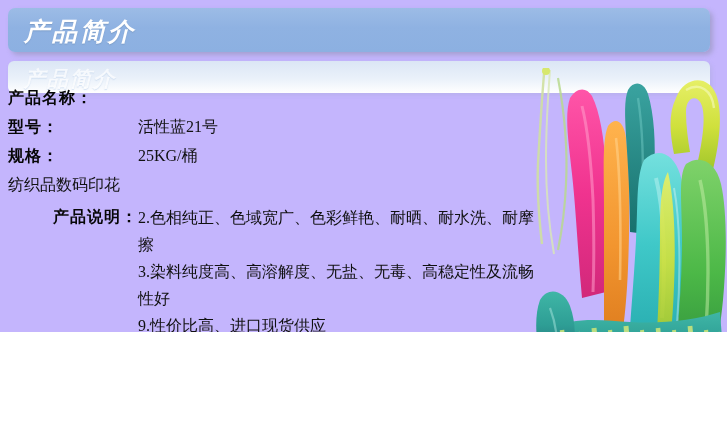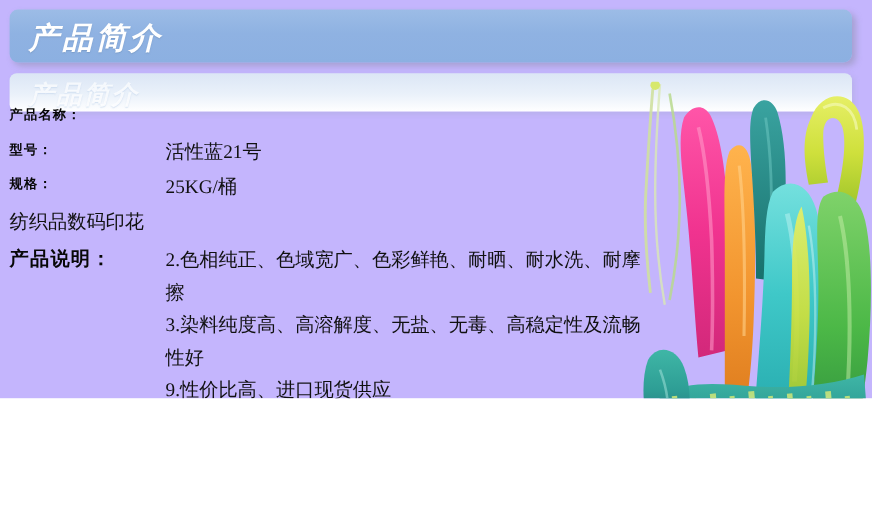--- a/index.html
+++ b/index.html
@@ -82,21 +82,21 @@
   .spec-row {
     display: flex;
     align-items: flex-start;
     height: 29px;
   }
   .spec-label {
     width: 130px;
     flex: 0 0 130px;
     font-family: "Liberation Serif", "DejaVu Serif", serif;
     font-weight: bold;
-    font-size: 11px;
+    font-size: 16px;
     letter-spacing: 1px;
     color: #070707;
     white-space: nowrap;
   }
   .spec-value {
     font-family: "Liberation Serif", "DejaVu Serif", serif;
     font-size: 16px;
     color: #111111;
     white-space: nowrap;
   }
@@ -113,20 +113,21 @@
   #desc-label {
     width: 130px;
     flex: 0 0 130px;
     font-family: "Liberation Serif", "DejaVu Serif", serif;
     font-weight: bold;
     font-size: 16px;
     letter-spacing: 1px;
     color: #070707;
     white-space: nowrap;
     line-height: 26px;
+    text-align: right;
   }
   #desc-items {
     flex: 1 1 auto;
   }
   .desc-item {
     font-family: "Liberation Serif", "DejaVu Serif", serif;
     font-size: 16px;
     color: #111111;
     line-height: 27px;
     max-width: 400px;

